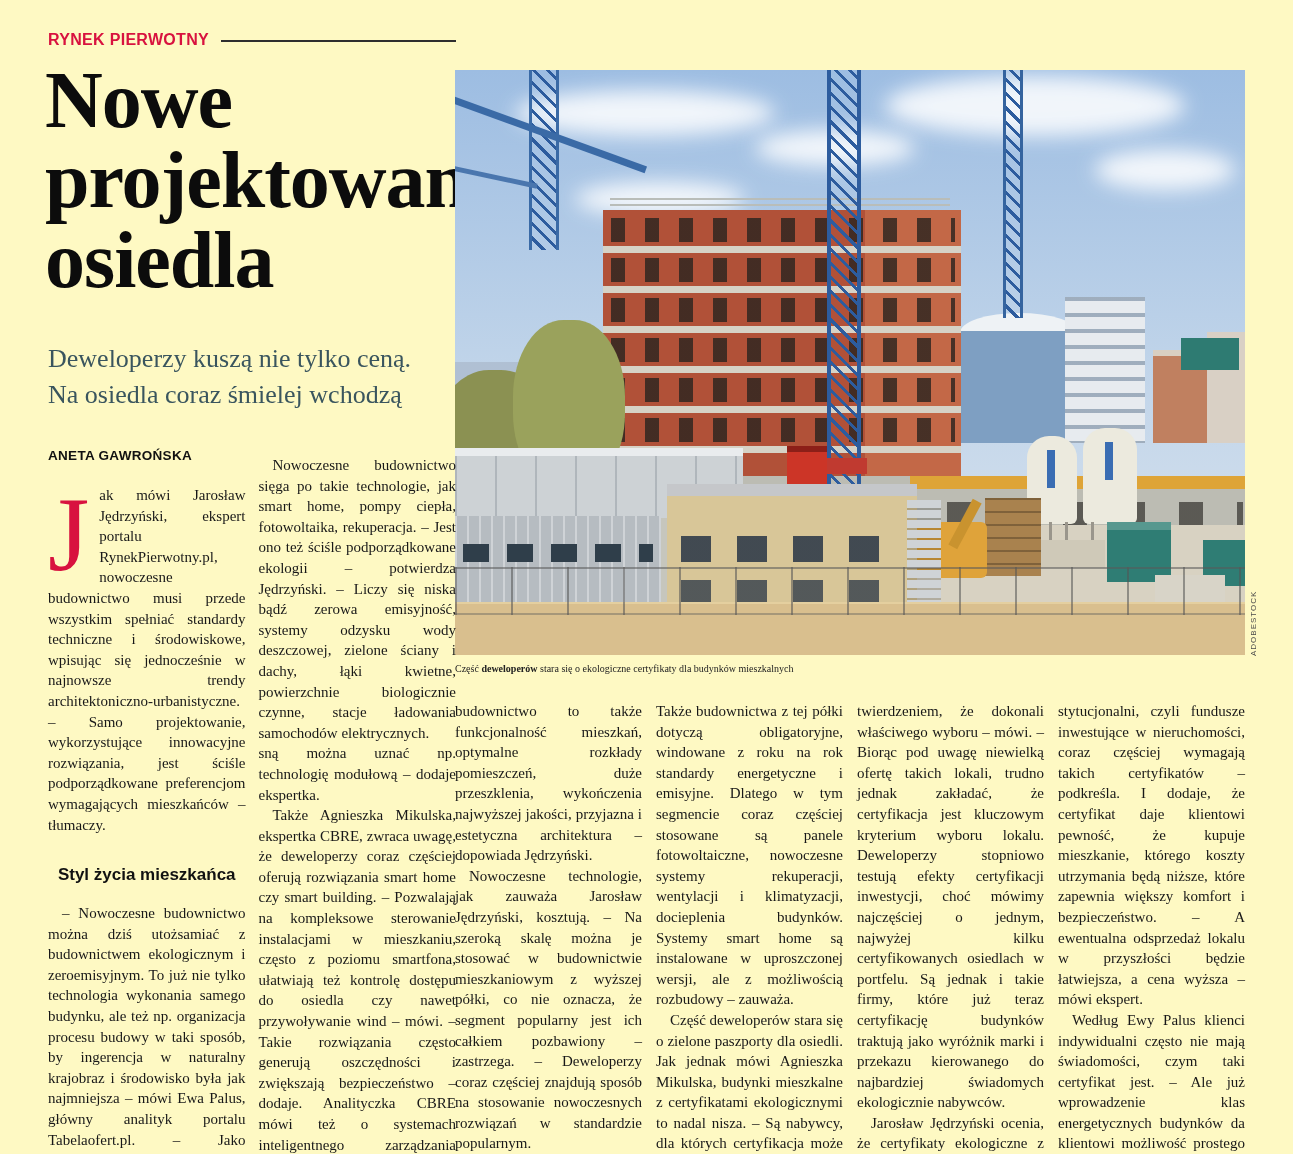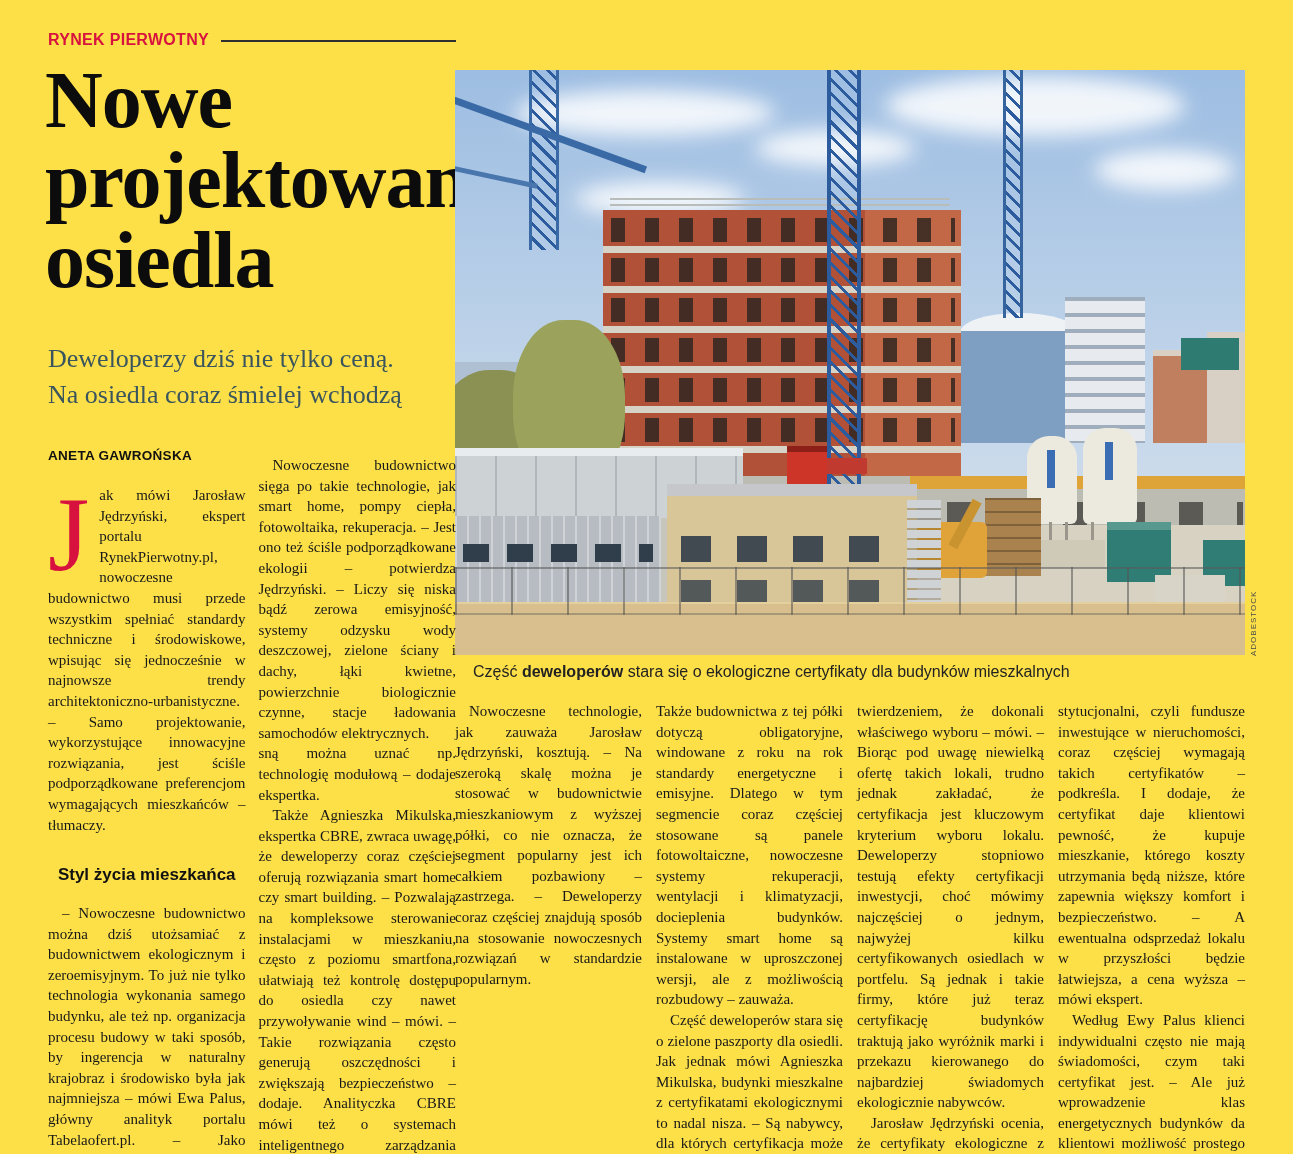--- a/index.html
+++ b/index.html
@@ -1,17 +1,17 @@
 <!DOCTYPE html>
 <html lang="pl"><head>
 <meta charset="utf-8">
 <style>
   * { margin:0; padding:0; box-sizing:border-box; }
   html,body { background:#ffffff; }
-  .page { position:relative; width:1293px; height:1154px; background:#fde047; overflow:hidden;
+  .page { position:relative; width:1293px; height:1154px; background:#fef9c3; overflow:hidden;
           font-family:"Liberation Serif", serif; color:#1a1a1a; }
 
   
   .kicker { position:absolute; left:48px; top:31px; width:408px; display:flex; align-items:center; gap:12px; }
   .kicker-label { font-family:"Liberation Sans", sans-serif; font-weight:bold; font-size:16px;
                   letter-spacing:.3px; color:#d8123f; white-space:nowrap; }
   .kicker-rule { flex:1; height:2px; background:#2e2e2e; margin-top:2px; }
 
   
   .headline { position:absolute; left:45px; top:60px; width:420px;
@@ -29,22 +29,22 @@
   .cols-bottom .col { flex:1; }
 
   .p { font-size:15px; line-height:20.6px; text-align:justify; hyphens:auto; color:#181818; }
   .ind { text-indent:14px; }
   .subhead { font-family:"Liberation Sans", sans-serif; font-weight:bold; font-size:17px;
              text-align:center; color:#111; margin:30px 0 18px; }
   .dropcap { float:left; color:#d8123f; font-size:106px; line-height:84px; padding:8px 10px 0 0;
              font-family:"Liberation Serif", serif; }
 
   
-  .caption { position:absolute; left:473px; top:663px; width:790px;
-             font-family:Liberation Sans, sans-serif; font-size:16px; color:#222; }
+  .caption { position:absolute; left:455px; top:663px; width:790px;
+             font-family:Liberation Serif, serif; font-size:10px; color:#222; }
   .caption b { font-weight:bold; }
   .credit { position:absolute; left:1249px; top:656px; transform:rotate(-90deg); transform-origin:0 0;
             font-family:"Liberation Sans", sans-serif; font-size:8px; letter-spacing:1px; color:#4a4a4a;
             white-space:nowrap; }
 
   
   .photo { position:absolute; left:455px; top:70px; width:790px; height:585px; overflow:hidden; background:#b9cfe6; }
   .photo div { position:absolute; }
   .sky { inset:0; background:linear-gradient(180deg,#9dbde2 0%,#c3d6ea 55%,#dbe4ee 100%); }
   .cloud { background:#fff; border-radius:50%; filter:blur(10px); opacity:.85; }
@@ -129,21 +129,21 @@
 
 <div class="page">
 
   <div class="kicker">
     <span class="kicker-label">RYNEK PIERWOTNY</span>
     <span class="kicker-rule"></span>
   </div>
 
   <h1 class="headline">Nowe projektowanie osiedla</h1>
   <div class="lead">
-    <div>Deweloperzy dziś nie tylko ceną.</div>
+    <div>Deweloperzy kuszą nie tylko ceną.</div>
     <div>Na osiedla coraz śmielej wchodzą</div>
   </div>
   <div class="byline">ANETA GAWROŃSKA</div>
 
   <div class="photo">
     <div class="sky"></div>
     <div class="cloud c1"></div>
     <div class="cloud c2"></div>
     <div class="cloud c3"></div>
     <div class="cloud c4"></div>
@@ -225,20 +225,21 @@
     </div>
     <div class="col">
       <p class="p ind">Nowoczesne budownictwo sięga po takie technologie, jak smart home, pompy ciepła, fotowoltaika, rekuperacja. – Jest ono też ściśle podporządkowane ekologii – potwierdza Jędrzyński. – Liczy się niska bądź zerowa emisyjność, systemy odzysku wody deszczowej, zielone ściany i dachy, łąki kwietne, powierzchnie biologicznie czynne, stacje ładowania samochodów elektrycznych.</p>
       <p class="p">sną można uznać np. technologię modułową – dodaje ekspertka.</p>
       <p class="p ind">Także Agnieszka Mikulska, ekspertka CBRE, zwraca uwagę, że deweloperzy coraz częściej oferują rozwiązania smart home czy smart building. – Pozwalają na kompleksowe sterowanie instalacjami w mieszkaniu, często z poziomu smartfona, ułatwiają też kontrolę dostępu do osiedla czy nawet przywoływanie wind – mówi. – Takie rozwiązania często generują oszczędności i zwiększają bezpieczeństwo – dodaje. Analityczka CBRE mówi też o systemach inteligentnego zarządzania budynkiem i odpowiednich materiałach. – To np. systemy oświetlenia czy filtry antysmogowe w mieszkaniach – wskazuje. – Liczy się też nowoczesne spojrzenie na styl życia mieszkańców. Na osiedlach są rowerownie, atrakcyjnie zaaranżowana zieleń, strefy relaksu, murale, atrakcyjna mała architektura. – Nowoczesne</p>
     </div>
   </div>
 
   <div class="cols-bottom">
     <div class="col">
+      <p class="p">budownictwo to także funkcjonalność mieszkań, optymalne rozkłady pomieszczeń, duże przeszklenia, wykończenia najwyższej jakości, przyjazna i estetyczna architektura – dopowiada Jędrzyński.</p>
       <p class="p ind">Nowoczesne technologie, jak zauważa Jarosław Jędrzyński, kosztują. – Na szeroką skalę można je stosować w budownictwie mieszkaniowym z wyższej półki, co nie oznacza, że segment popularny jest ich całkiem pozbawiony – zastrzega. – Deweloperzy coraz częściej znajdują sposób na stosowanie nowoczesnych rozwiązań w standardzie popularnym.</p>
     </div>
     <div class="col">
       <p class="p">Także budownictwa z tej półki dotyczą obligatoryjne, windowane z roku na rok standardy energetyczne i emisyjne. Dlatego w tym segmencie coraz częściej stosowane są panele fotowoltaiczne, nowoczesne systemy rekuperacji, wentylacji i klimatyzacji, docieplenia budynków. Systemy smart home są instalowane w uproszczonej wersji, ale z możliwością rozbudowy – zauważa.</p>
       <p class="p ind">Część deweloperów stara się o zielone paszporty dla osiedli. Jak jednak mówi Agnieszka Mikulska, budynki mieszkalne z certyfikatami ekologicznymi to nadal nisza. – Są nabywcy, dla których certyfikacja może być dodatkową zachętą do zakupu mieszkania, może być po-</p>
     </div>
     <div class="col">
       <p class="p">twierdzeniem, że dokonali właściwego wyboru – mówi. – Biorąc pod uwagę niewielką ofertę takich lokali, trudno jednak zakładać, że certyfikacja jest kluczowym kryterium wyboru lokalu. Deweloperzy stopniowo testują efekty certyfikacji inwestycji, choć mówimy najczęściej o jednym, najwyżej kilku certyfikowanych osiedlach w portfelu. Są jednak i takie firmy, które już teraz certyfikację budynków traktują jako wyróżnik marki i przekazu kierowanego do najbardziej świadomych ekologicznie nabywców.</p>
       <p class="p ind">Jarosław Jędrzyński ocenia, że certyfikaty ekologiczne z roku na rok zyskują na popularności, proporcjonalnie do rosnącej świadomości klientów deweloperów. – Trend się utrzyma. Certyfikat zapewnia inwestycji prestiż, wspomaga sprzedaż mieszkań. Klienci in-</p>
     </div>

